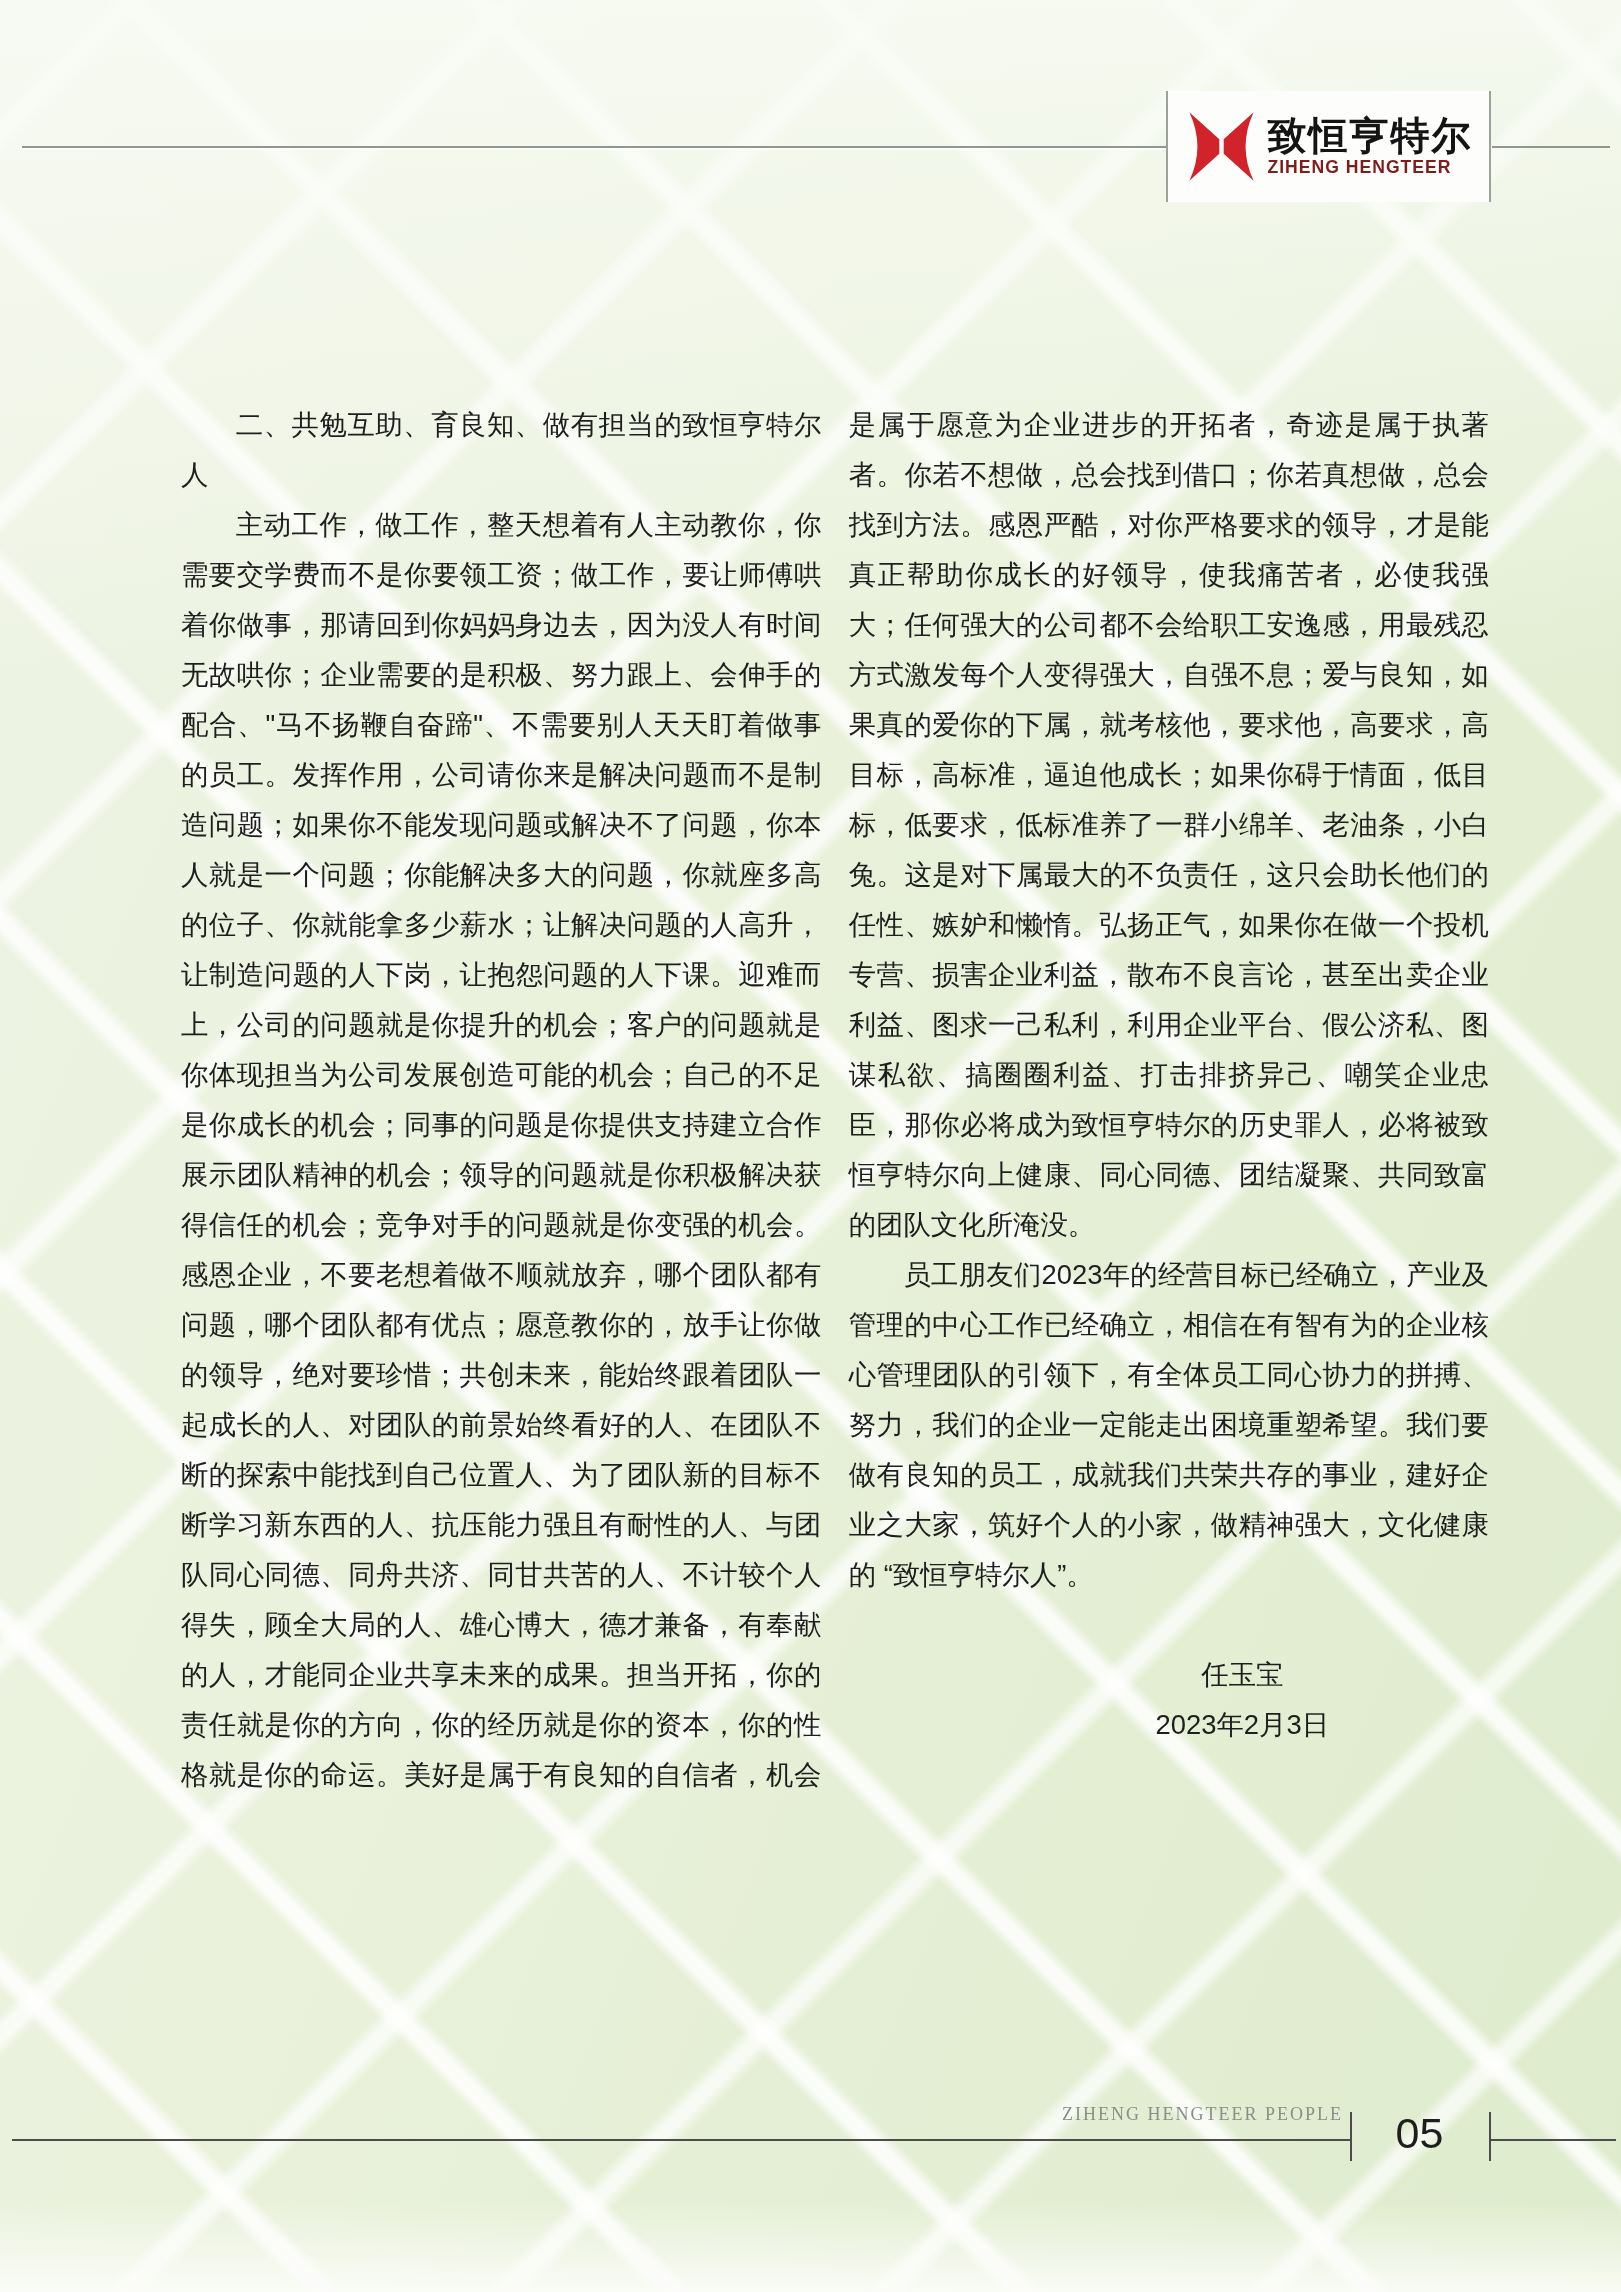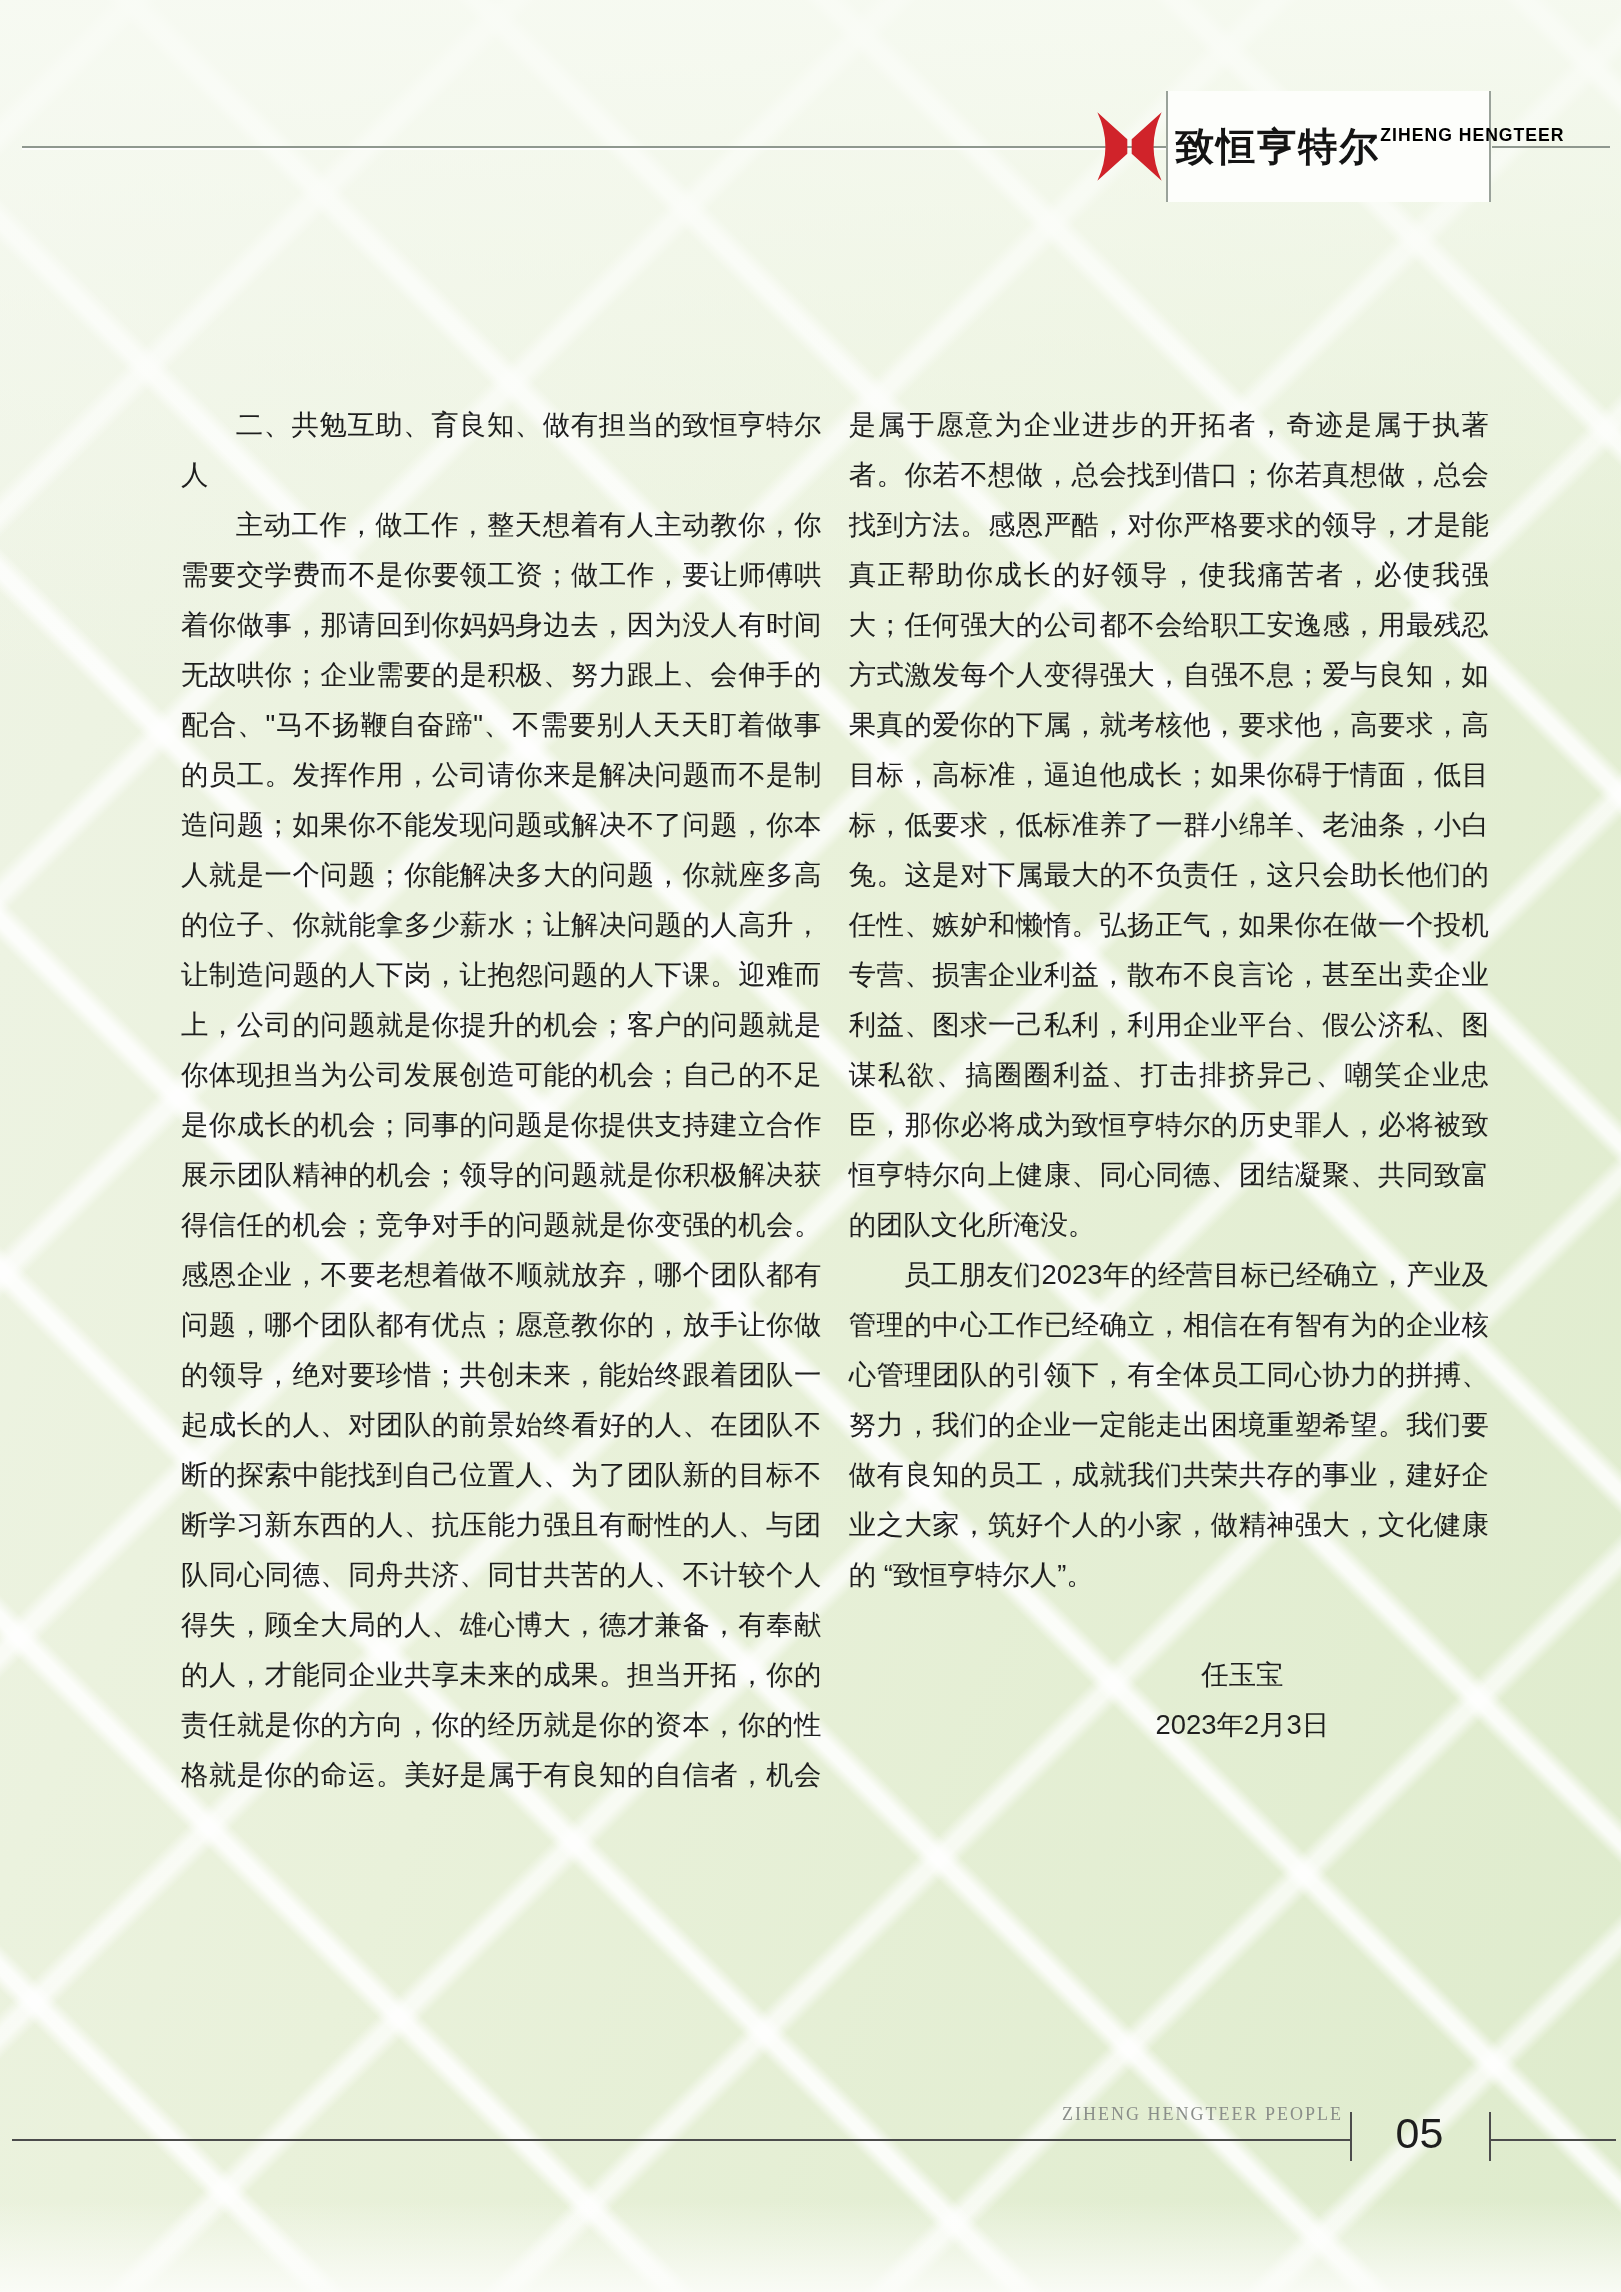--- a/index.html
+++ b/index.html
@@ -35,27 +35,27 @@
     border-top:2px solid #8f988f;
   }
   .logo-box {
     position:absolute; left:1166px; top:91px; width:325px; height:111px;
     background:#fdfefb;
     border-left:2px solid #9aa29a;
     border-right:2px solid #9aa29a;
     display:flex; align-items:center; justify-content:center; gap:9.8px;
   }
   .logo-mark { width:73px; height:73px; flex:0 0 auto; }
-  .logo-text { display:flex; flex-direction:row; align-items:flex-start; }
+  .logo-text { display:flex; flex-direction:column; align-items:flex-start; }
   .logo-cn {
     font-size:39px; font-weight:900; color:#141414; letter-spacing:2px;
     line-height:43px; white-space:nowrap;
   }
   .logo-en {
-    font-size:17.6px; font-weight:700; color:#000000; letter-spacing:1px;
+    font-size:17.6px; font-weight:700; color:#7f1d1d; letter-spacing:1px;
     line-height:21.6px; white-space:nowrap;
   }
 
   
   .article {
     position:absolute; left:181px; top:400px; width:1308px; height:1441px;
     column-count:2; column-gap:27.4px; column-fill:auto;
     font-size:27.4px; line-height:50px; color:#1e1e1e;
     text-align:justify; overflow:hidden;
   }

